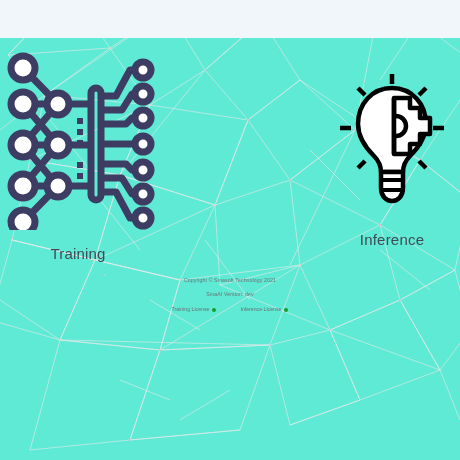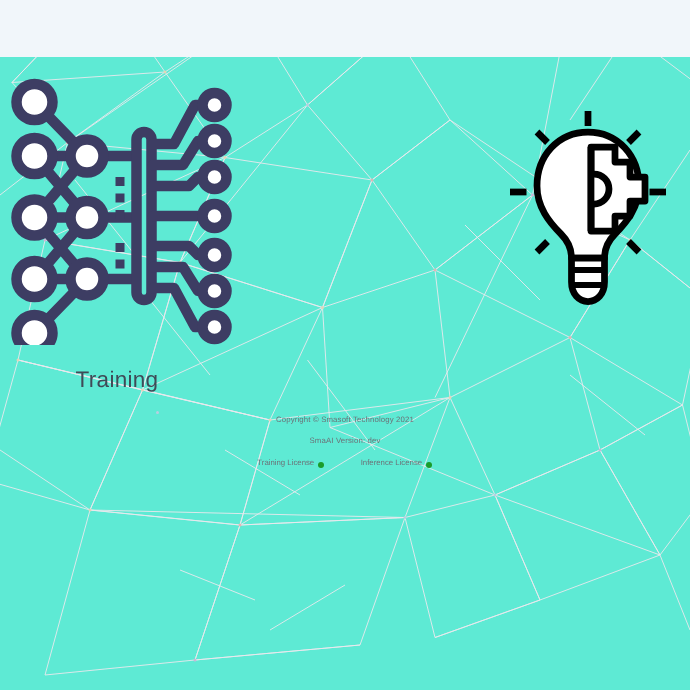--- a/index.html
+++ b/index.html
@@ -277,20 +277,21 @@
 
         <path d="M45 100 L45 116 C45 124 50 129 56 129 C62 129 67 124 67 116 L67 100 Z" fill="#ffffff" stroke="#000000" stroke-width="4.5" stroke-linejoin="round"></path>
         <line x1="45" y1="108" x2="67" y2="108" stroke="#000000" stroke-width="4"></line>
         <line x1="45" y1="118" x2="67" y2="118" stroke="#000000" stroke-width="4"></line>
 
         <path d="M58 26 L74 26 L74 36 L84 36 L84 46 L94 46 L94 62 L84 62 L84 72
                  L74 72 L74 82 L58 82 Z" fill="#ffffff" stroke="#000000" stroke-width="4.5" stroke-linejoin="round"></path>
         <path d="M60 44 A10 10 0 1 1 60 64" fill="#ffffff" stroke="#000000" stroke-width="4.5"></path>
         <line x1="58" y1="26" x2="58" y2="82" stroke="#000000" stroke-width="4.5"></line>
       </svg>
+      <span id="inference-label" class="mode-label">Inference</span>
     </div>
 
   </div>
 
   <div id="footer">
     <span id="copyright-line" class="footer-line">Copyright © Smasoft Technology 2021</span>
     <span id="version-line" class="footer-line">SmaAI Version: dev</span>
     <div id="license-row">
       <span class="license-item">
         <span class="license-text">Training License</span>

